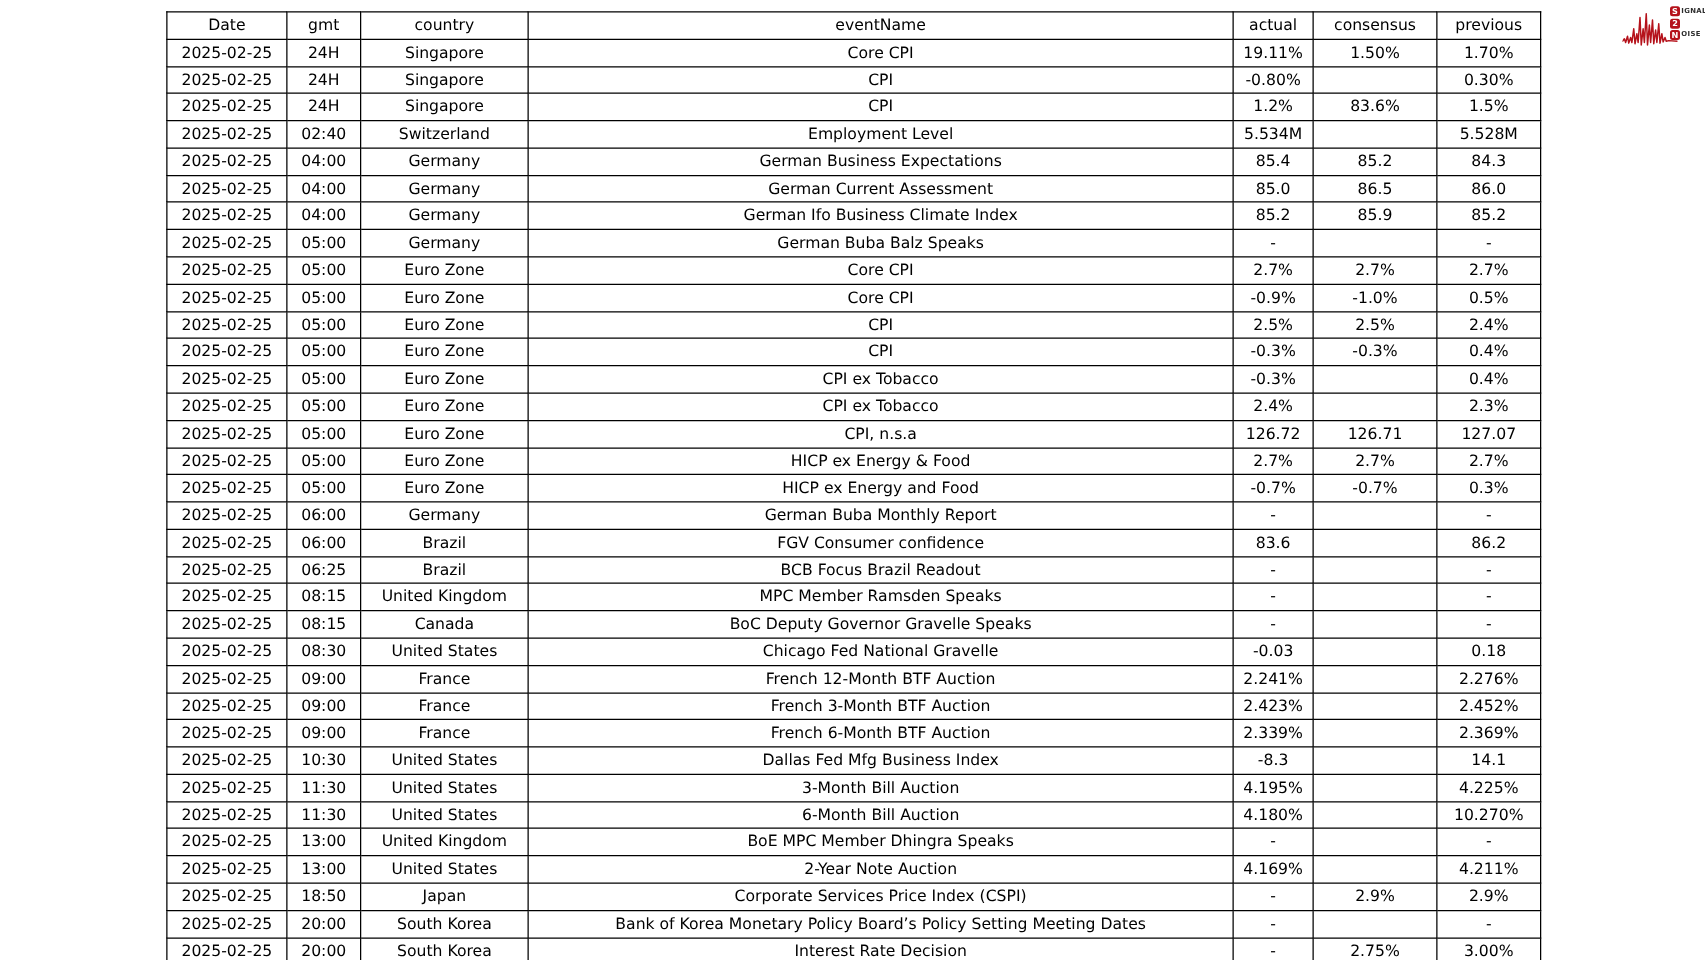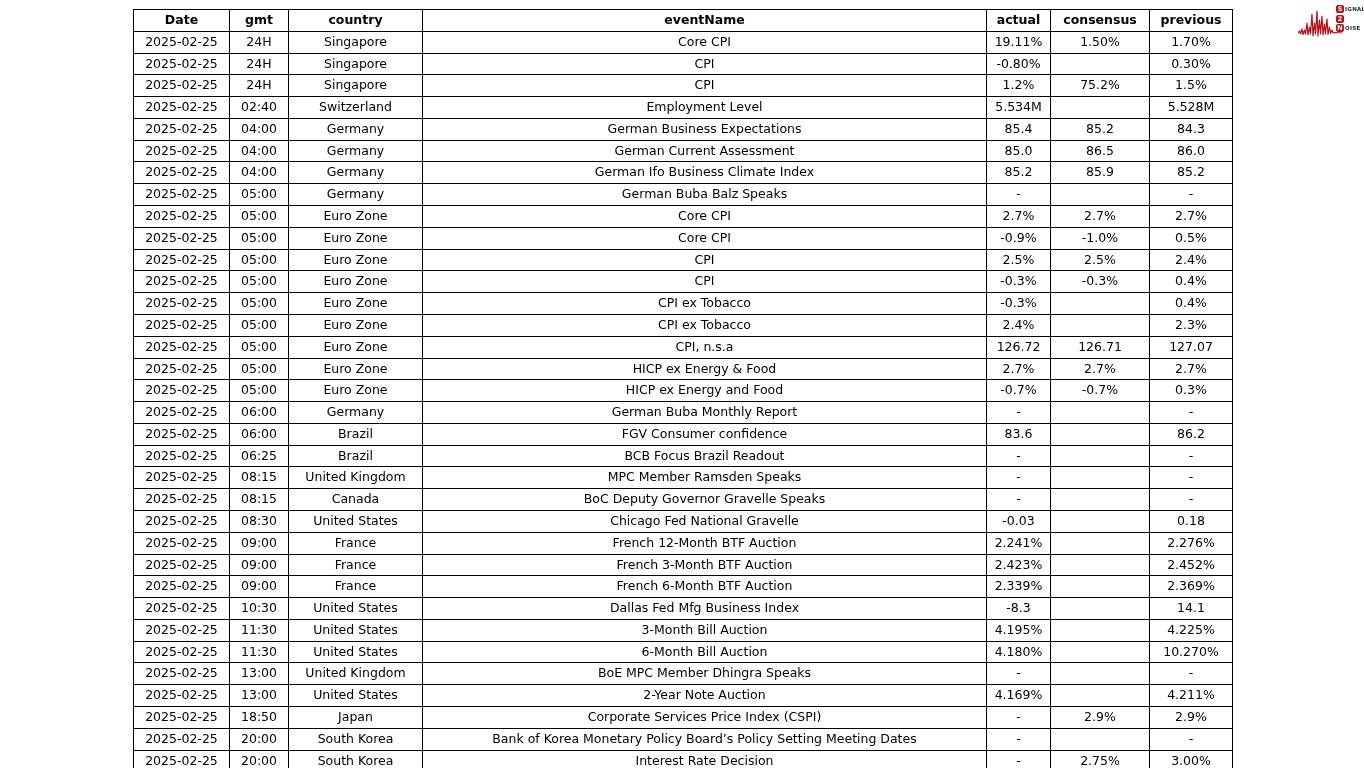--- a/index.html
+++ b/index.html
@@ -26,21 +26,21 @@
     border: 1px solid #000000;
     text-align: center;
     vertical-align: middle;
     font-size: 12.5px;
     padding: 0 2px;
     white-space: nowrap;
     overflow: hidden;
     height: 20.78px;
     line-height: 20.78px;
   }
-  table.calendar th { font-weight: bold; }
+  table.calendar th { font-weight: normal; }
   col.c-date      { width: 96px;  }
   col.c-gmt       { width: 59px;  }
   col.c-country   { width: 134px; }
   col.c-event     { width: 564px; }
   col.c-actual    { width: 64px;  }
   col.c-consensus { width: 99px;  }
   col.c-previous  { width: 83px;  }
 
   
   .logo {
@@ -127,21 +127,21 @@
           <td>-0.80%</td>
           <td></td>
           <td>0.30%</td>
         </tr>
         <tr>
           <td>2025-02-25</td>
           <td>24H</td>
           <td>Singapore</td>
           <td>CPI</td>
           <td>1.2%</td>
-          <td>75.2%</td>
+          <td>83.6%</td>
           <td>1.5%</td>
         </tr>
         <tr>
           <td>2025-02-25</td>
           <td>02:40</td>
           <td>Switzerland</td>
           <td>Employment Level</td>
           <td>5.534M</td>
           <td></td>
           <td>5.528M</td>

